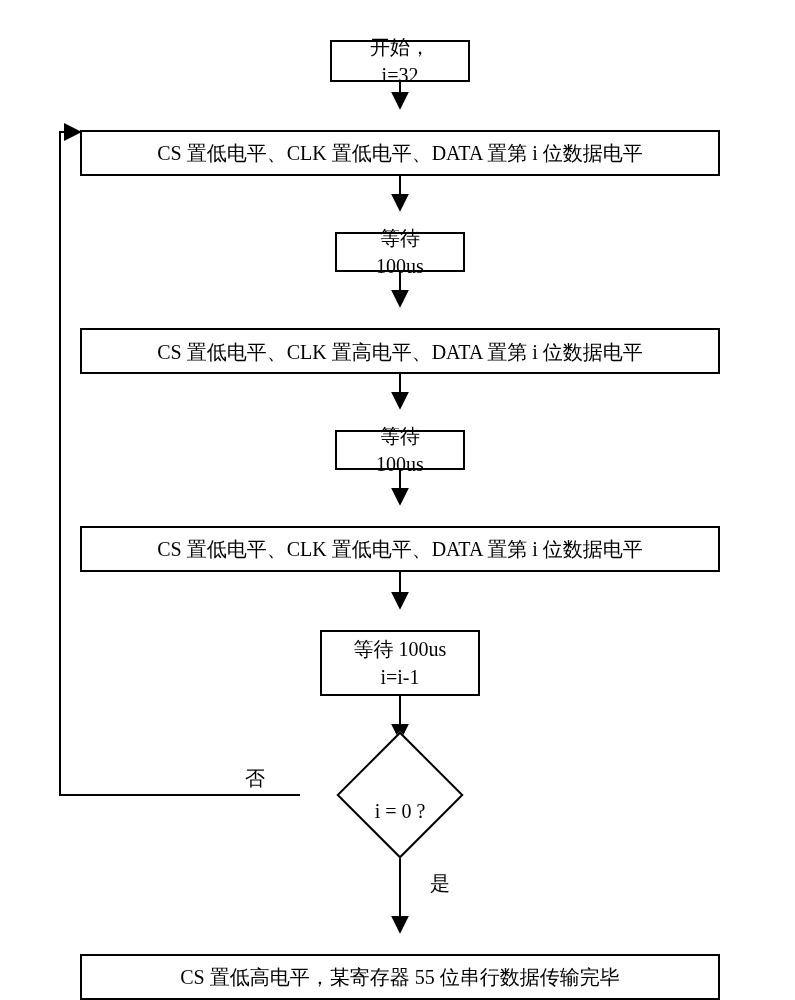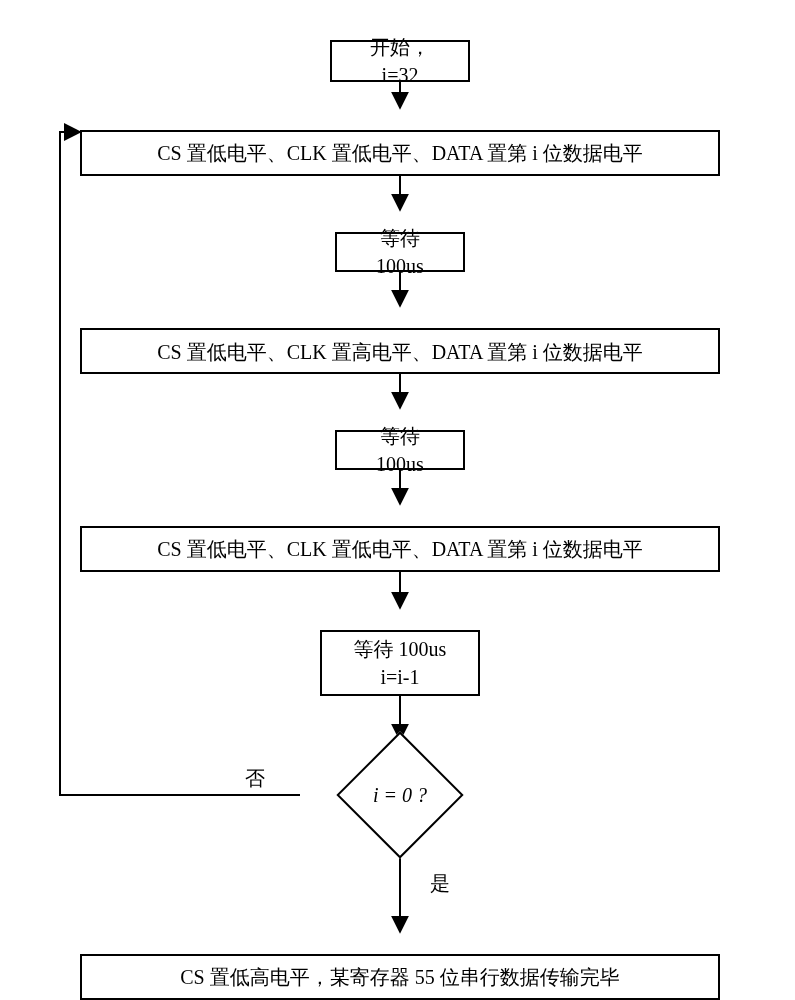--- a/index.html
+++ b/index.html
@@ -101,21 +101,21 @@
 <div class="box" style="left:80px; top:506px; width:640px; height:46px;">
   <span>CS 置低电平、CLK 置低电平、DATA 置第 i 位数据电平</span>
 </div>
 
 <div class="box" style="left:320px; top:610px; width:160px; height:66px; white-space:pre-line;">
   <span>等待 100us
 i=i-1</span>
 </div>
 
 <div class="diamond" style="left:355px; top:750px; width:90px; height:90px;"></div>
-<div class="diamond-label" style="left:300px; top:740px; width:200px; height:110px;font-style:italic;">
+<div class="diamond-label" style="left:300px; top:756px; width:200px; height:110px;">
   <span>i = 0 ?</span>
 </div>
 
 <div class="edge-label" style="left:245px; top:765px;">
   <span>否</span>
 </div>
 <div class="edge-label" style="left:430px; top:870px;">
   <span>是</span>
 </div>
 

